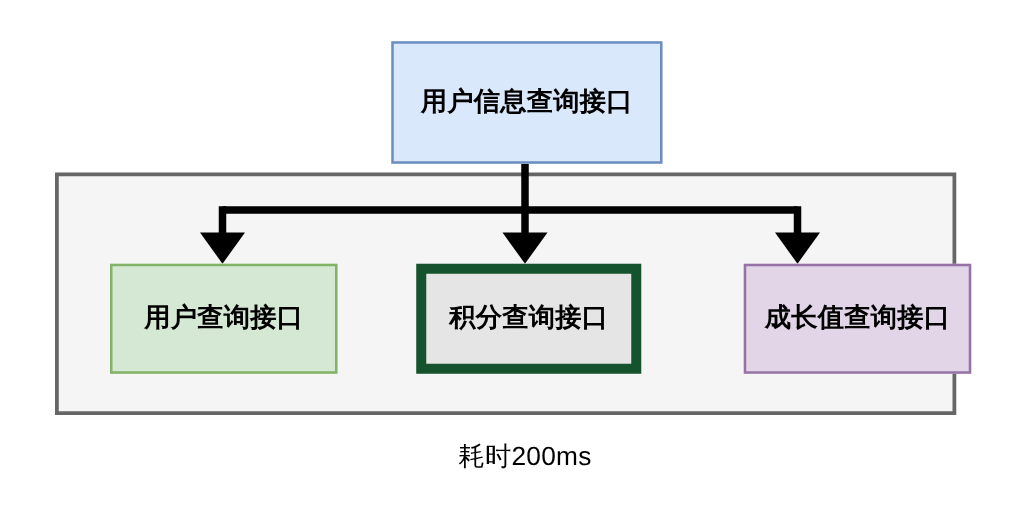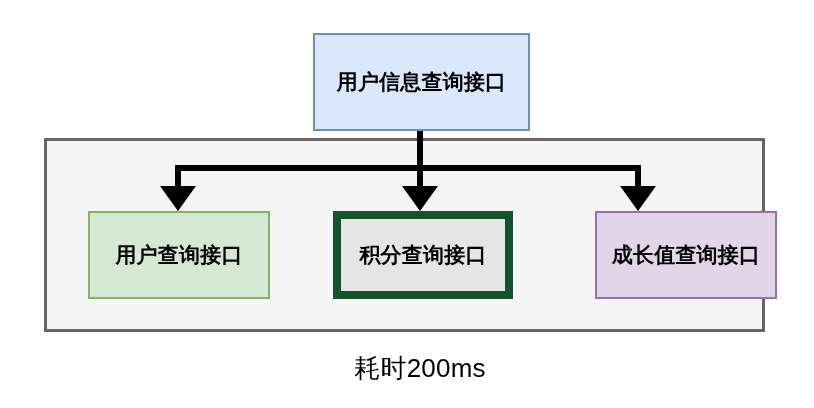--- a/index.html
+++ b/index.html
@@ -97,21 +97,21 @@
     pointer-events: none;
   }
 
   
   #caption {
     position: absolute;
     left: 260px;
     top: 351px;
     width: 320px;
     text-align: center;
-    font-size: 26px;
+    font-size: 21px;
     color: #000000;
     white-space: nowrap;
     letter-spacing: 0.2px;
   }
 </style>
 </head>
 <body>
 
 <div id="canvas">
 

